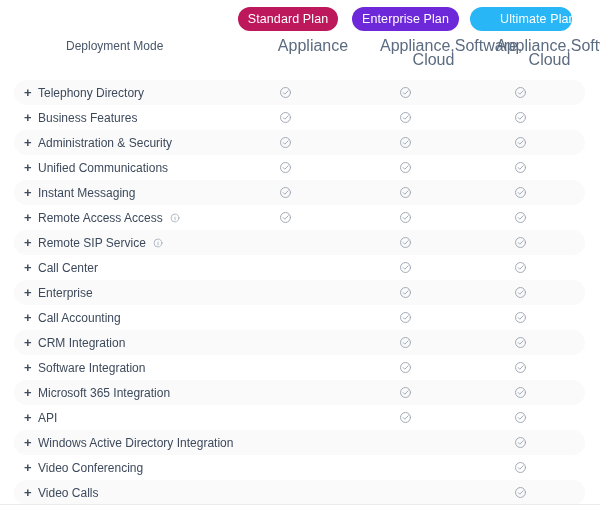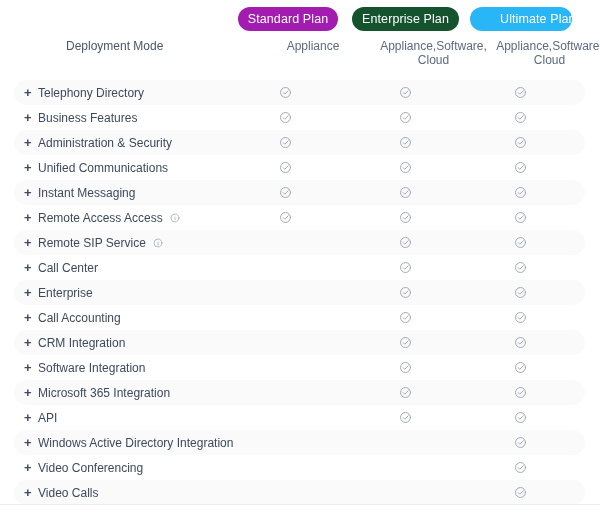--- a/index.html
+++ b/index.html
@@ -61,21 +61,21 @@
   
   .head-row {
     position: relative;
     z-index: 2;
     height: 46px;
     padding-top: 4px;
     margin-left: 28px;
   }
   .head-cell {
     position: absolute;
-    font-size: 12px;
+    font-size: 16px;
     color: #5b6b80;
     line-height: 14px;
     text-align: center;
   }
   .head-deploy {
     left: 38px;
     top: 5px;
     text-align: left;
     font-size: 12px;
     color: #47566a;
@@ -164,22 +164,22 @@
   .c3 { left: 511px; }
 </style>
 </head>
 <body>
 
 <div class="page">
 
   <div class="card-backdrop"></div>
 
   <div class="plans-row">
-    <div class="plan-pill plan-standard" style="background: #a21caf;">Standard Plan</div>
-    <div class="plan-pill plan-enterprise" style="background: #14532d;">Enterprise Plan</div>
+    <div class="plan-pill plan-standard" style="background: #be185d;">Standard Plan</div>
+    <div class="plan-pill plan-enterprise" style="background: #6d28d9;">Enterprise Plan</div>
     <div class="plan-pill plan-ultimate" style="background: rgb(41, 182, 246);">Ultimate Plan</div>
   </div>
 
   <div class="head-row">
     <div class="head-cell head-deploy">Deployment Mode</div>
     <div class="head-cell head-c1">Appliance</div>
     <div class="head-cell head-c2">Appliance,Software, Cloud</div>
     <div class="head-cell head-c3">Appliance,Software, Cloud</div>
   </div>
 

